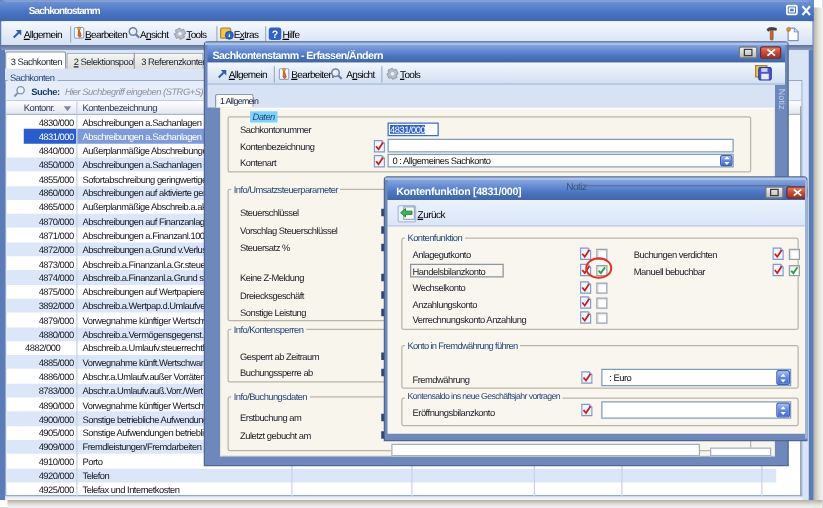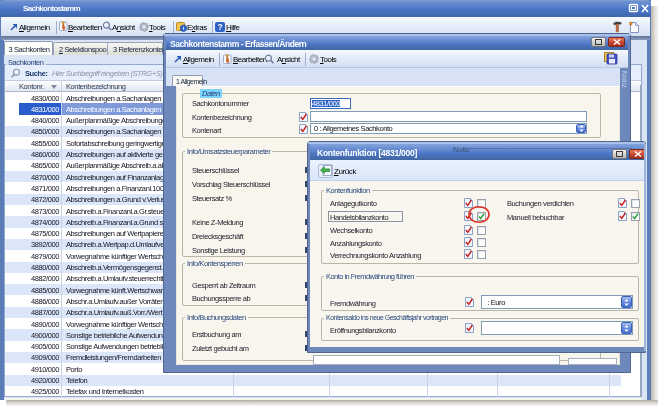--- a/index.html
+++ b/index.html
@@ -139,29 +139,29 @@
 <div class="tx" style="left:20px;top:229.1px;width:39px;text-align:right;color:#141420;">4875/000</div>
 <div class="tx" style="left:66px;top:229.1px;color:#141420;">Abschreibungen auf Wertpapiere</div>
 <div class="ab" style="left:5px;top:238.9px;width:616px;height:11.3px;background:#dbe7f8;"></div>
 <div class="tx" style="left:20px;top:240.4px;width:39px;text-align:right;color:#141420;">3892/000</div>
 <div class="tx" style="left:66px;top:240.4px;color:#141420;">Abschreib.a.Wertpap.d.Umlaufve</div>
 <div class="tx" style="left:20px;top:251.7px;width:39px;text-align:right;color:#141420;">4879/000</div>
 <div class="tx" style="left:66px;top:251.7px;color:#141420;">Vorwegnahme künftiger Wertschw</div>
 <div class="ab" style="left:5px;top:261.5px;width:616px;height:11.3px;background:#dbe7f8;"></div>
 <div class="tx" style="left:20px;top:263.0px;width:39px;text-align:right;color:#141420;">4880/000</div>
 <div class="tx" style="left:66px;top:263.0px;color:#141420;">Abschreib.a.Vermögensgegenst.d</div>
-<div class="tx" style="left:20px;top:274.3px;width:39px;text-align:right;color:#141420;">4882/000</div>
+<div class="tx" style="left:20px;top:274.3px;width:39px;color:#141420;">4882/000</div>
 <div class="tx" style="left:66px;top:274.3px;color:#141420;">Abschreib.a.Umlaufv.steuerrechtl</div>
 <div class="ab" style="left:5px;top:284.1px;width:616px;height:11.3px;background:#dbe7f8;"></div>
 <div class="tx" style="left:20px;top:285.6px;width:39px;text-align:right;color:#141420;">4885/000</div>
 <div class="tx" style="left:66px;top:285.6px;color:#141420;">Vorwegnahme künft.Wertschwank</div>
 <div class="tx" style="left:20px;top:296.9px;width:39px;text-align:right;color:#141420;">4886/000</div>
 <div class="tx" style="left:66px;top:296.9px;color:#141420;">Abschr.a.Umlaufv.außer Vorräten</div>
 <div class="ab" style="left:5px;top:306.7px;width:616px;height:11.3px;background:#dbe7f8;"></div>
-<div class="tx" style="left:20px;top:308.2px;width:39px;text-align:right;color:#141420;">4887/000</div>
+<div class="tx" style="left:20px;top:308.2px;width:39px;text-align:right;color:#141420;">8783/000</div>
 <div class="tx" style="left:66px;top:308.2px;color:#141420;">Abschr.a.Umlaufv.auß.Vorr./Wert</div>
 <div class="tx" style="left:20px;top:319.5px;width:39px;text-align:right;color:#141420;">4890/000</div>
 <div class="tx" style="left:66px;top:319.5px;color:#141420;">Vorwegnahme künftiger Wertschw</div>
 <div class="ab" style="left:5px;top:329.3px;width:616px;height:11.3px;background:#dbe7f8;"></div>
 <div class="tx" style="left:20px;top:330.8px;width:39px;text-align:right;color:#141420;">4900/000</div>
 <div class="tx" style="left:66px;top:330.8px;color:#141420;">Sonstige betriebliche Aufwendung</div>
 <div class="tx" style="left:20px;top:342.1px;width:39px;text-align:right;color:#141420;">4905/000</div>
 <div class="tx" style="left:66px;top:342.1px;color:#141420;">Sonstige Aufwendungen betrieblic</div>
 <div class="ab" style="left:5px;top:351.9px;width:616px;height:11.3px;background:#dbe7f8;"></div>
 <div class="tx" style="left:20px;top:353.4px;width:39px;text-align:right;color:#141420;">4909/000</div>

